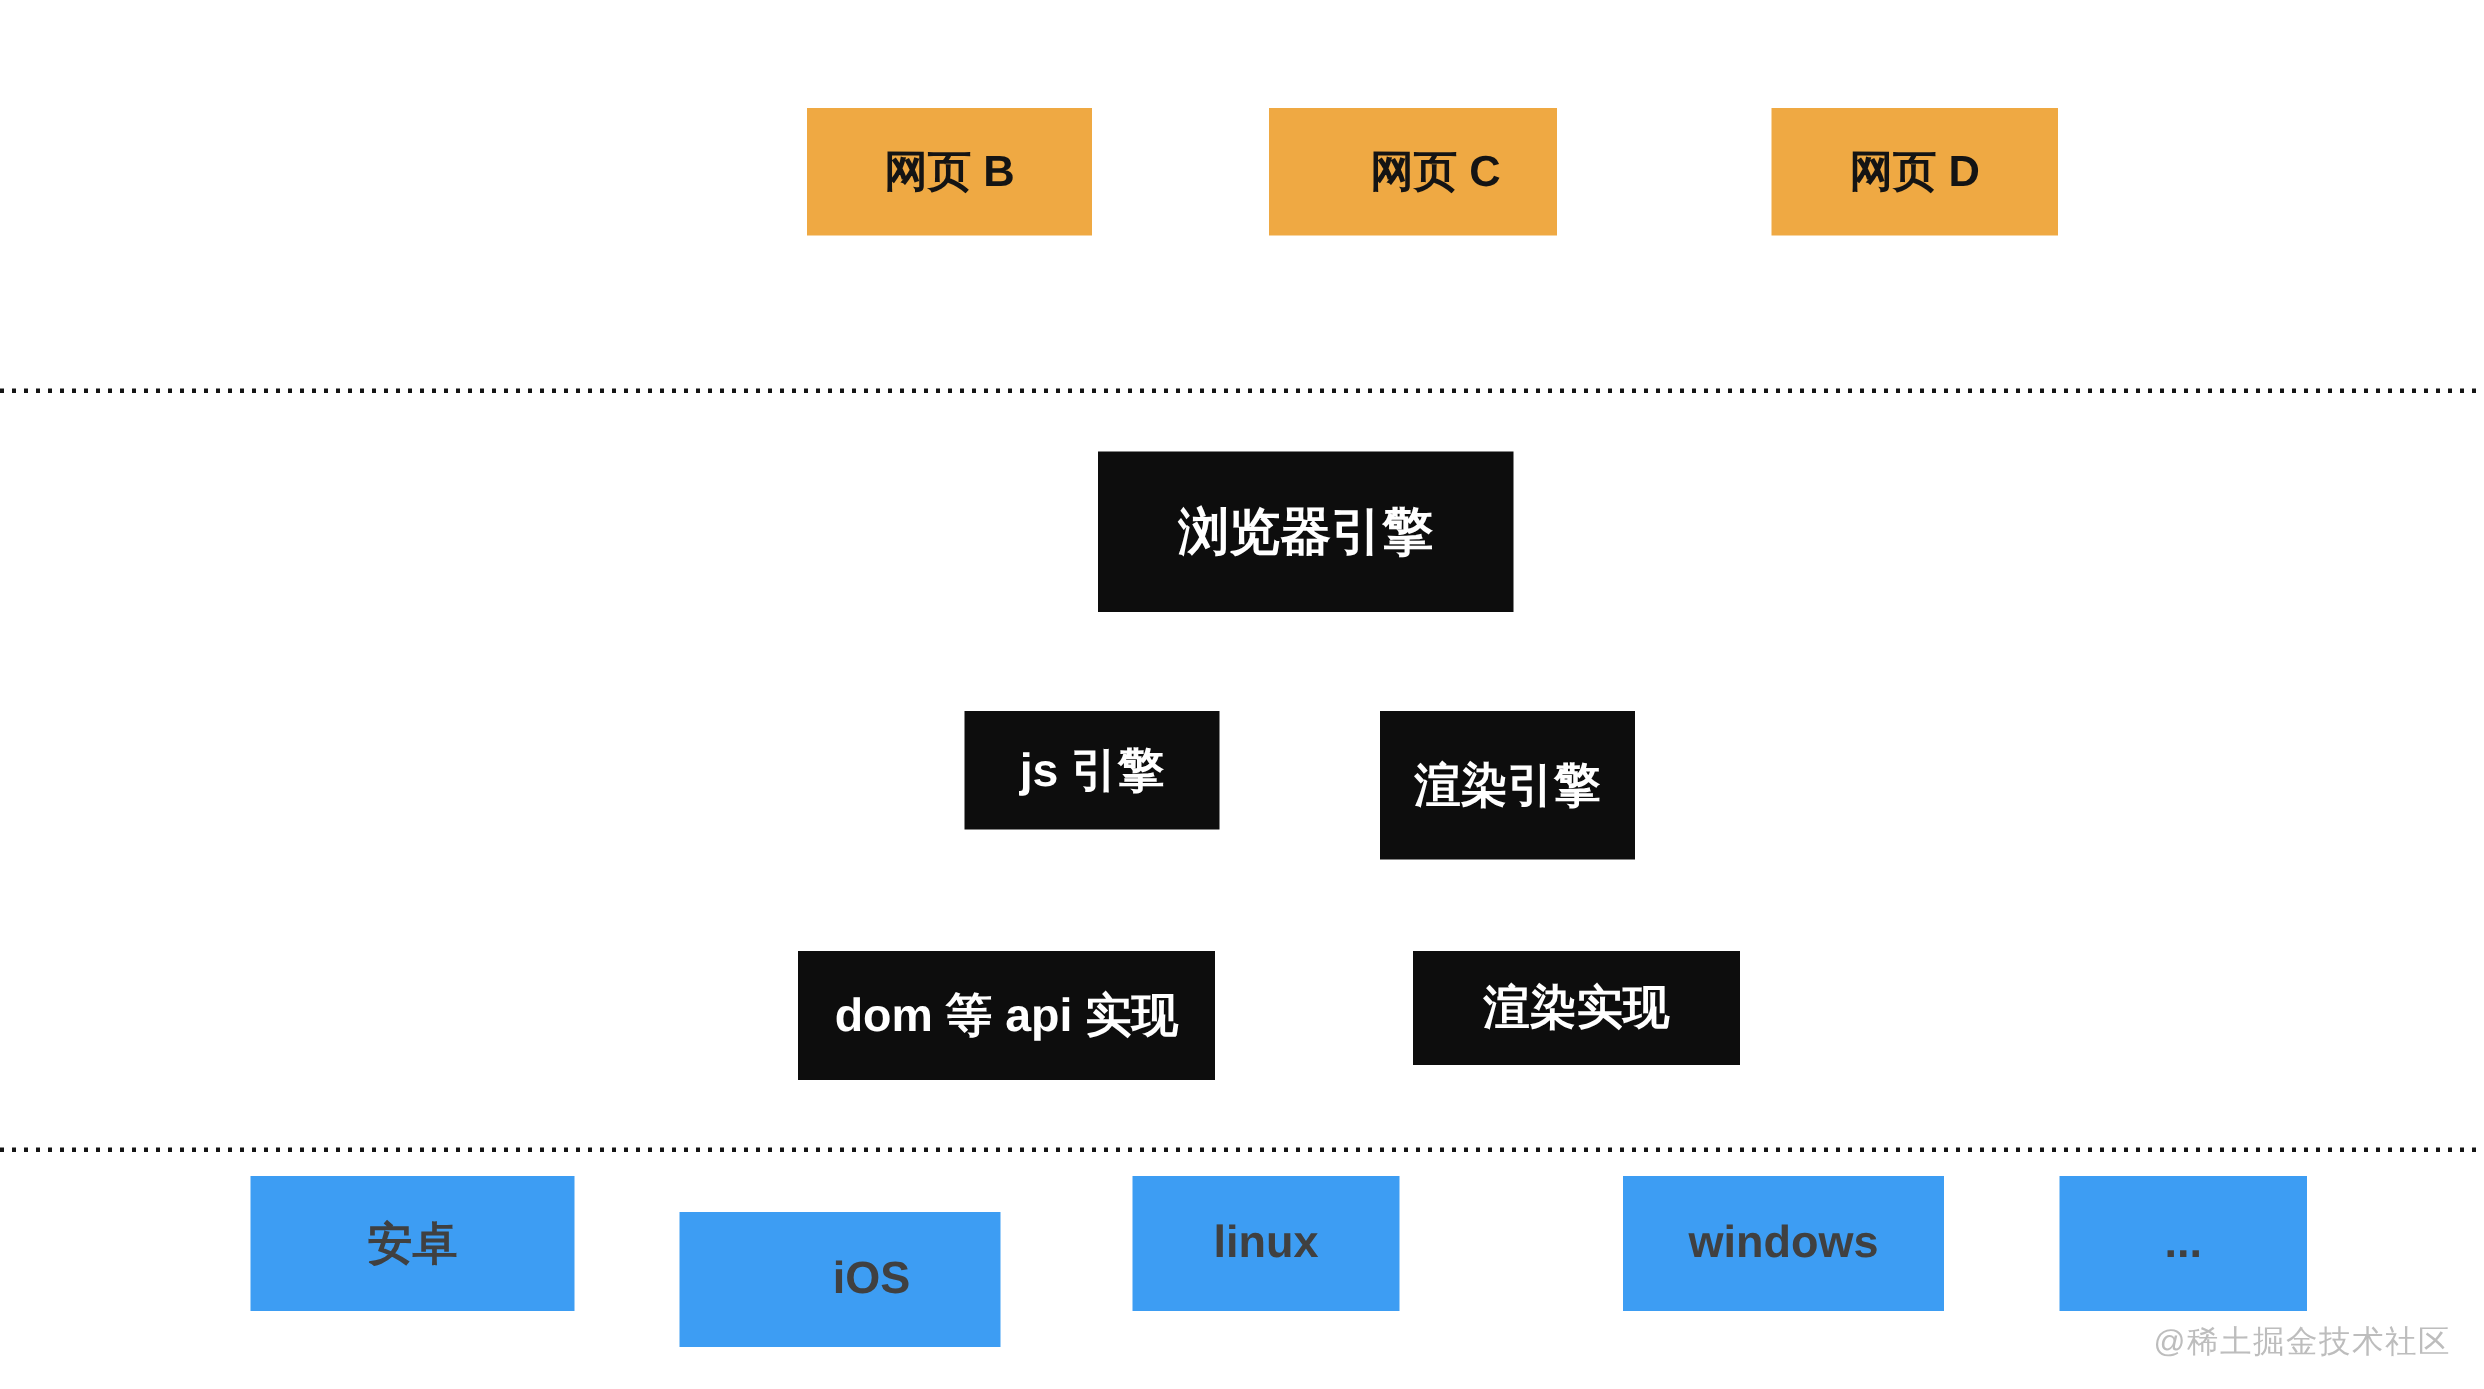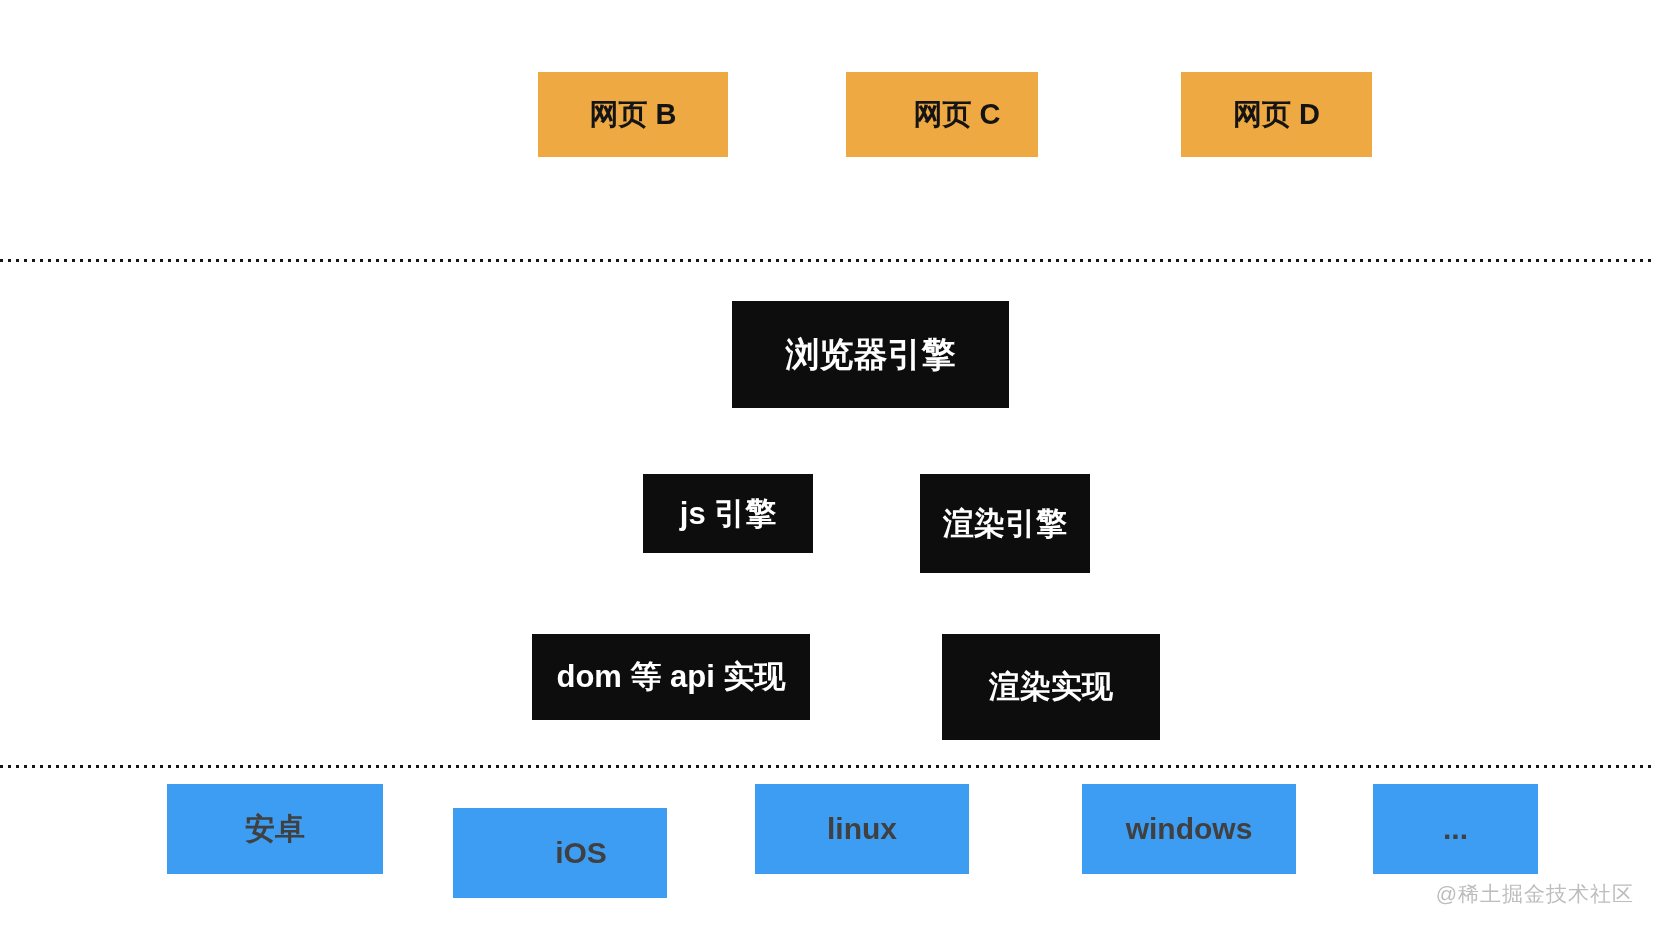--- a/index.html
+++ b/index.html
@@ -71,25 +71,25 @@
   <div class="box page" style="left:1181px; top:72px; width:191px; height:85px;">网页 D</div>
 
   <div class="dotted" style="top:259px;"></div>
 
   <div class="box engine root" style="left:732px; top:301px; width:277px; height:107px;">浏览器引擎</div>
 
   <div class="box engine" style="left:643px; top:474px; width:170px; height:79px;">js 引擎</div>
   <div class="box engine" style="left:920px; top:474px; width:170px; height:99px;">渲染引擎</div>
 
   <div class="box engine" style="left:532px; top:634px; width:278px; height:86px;">dom 等 api 实现</div>
-  <div class="box engine" style="left:942px; top:634px; width:218px; height:106px;">渲染实现</div>
+  <div class="box engine" style="left:942px; top:634px; width:218px; height:76px;">渲染实现</div>
 
   <div class="dotted" style="top:765px;"></div>
 
   <div class="box os" style="left:167px; top:784px; width:216px; height:90px;">安卓</div>
   <div class="box os" style="left:453px; top:808px; width:214px; height:90px;padding-left:42px;">iOS</div>
-  <div class="box os" style="left:755px; top:784px; width:214px; height:90px;">linux</div>
+  <div class="box os" style="left:755px; top:784px; width:178px; height:90px;">linux</div>
   <div class="box os" style="left:1082px; top:784px; width:214px; height:90px;">windows</div>
   <div class="box os" style="left:1373px; top:784px; width:165px; height:90px;">...</div>
 
   <div class="watermark">@稀土掘金技术社区</div>
 
 </div>
 
 </body></html>

